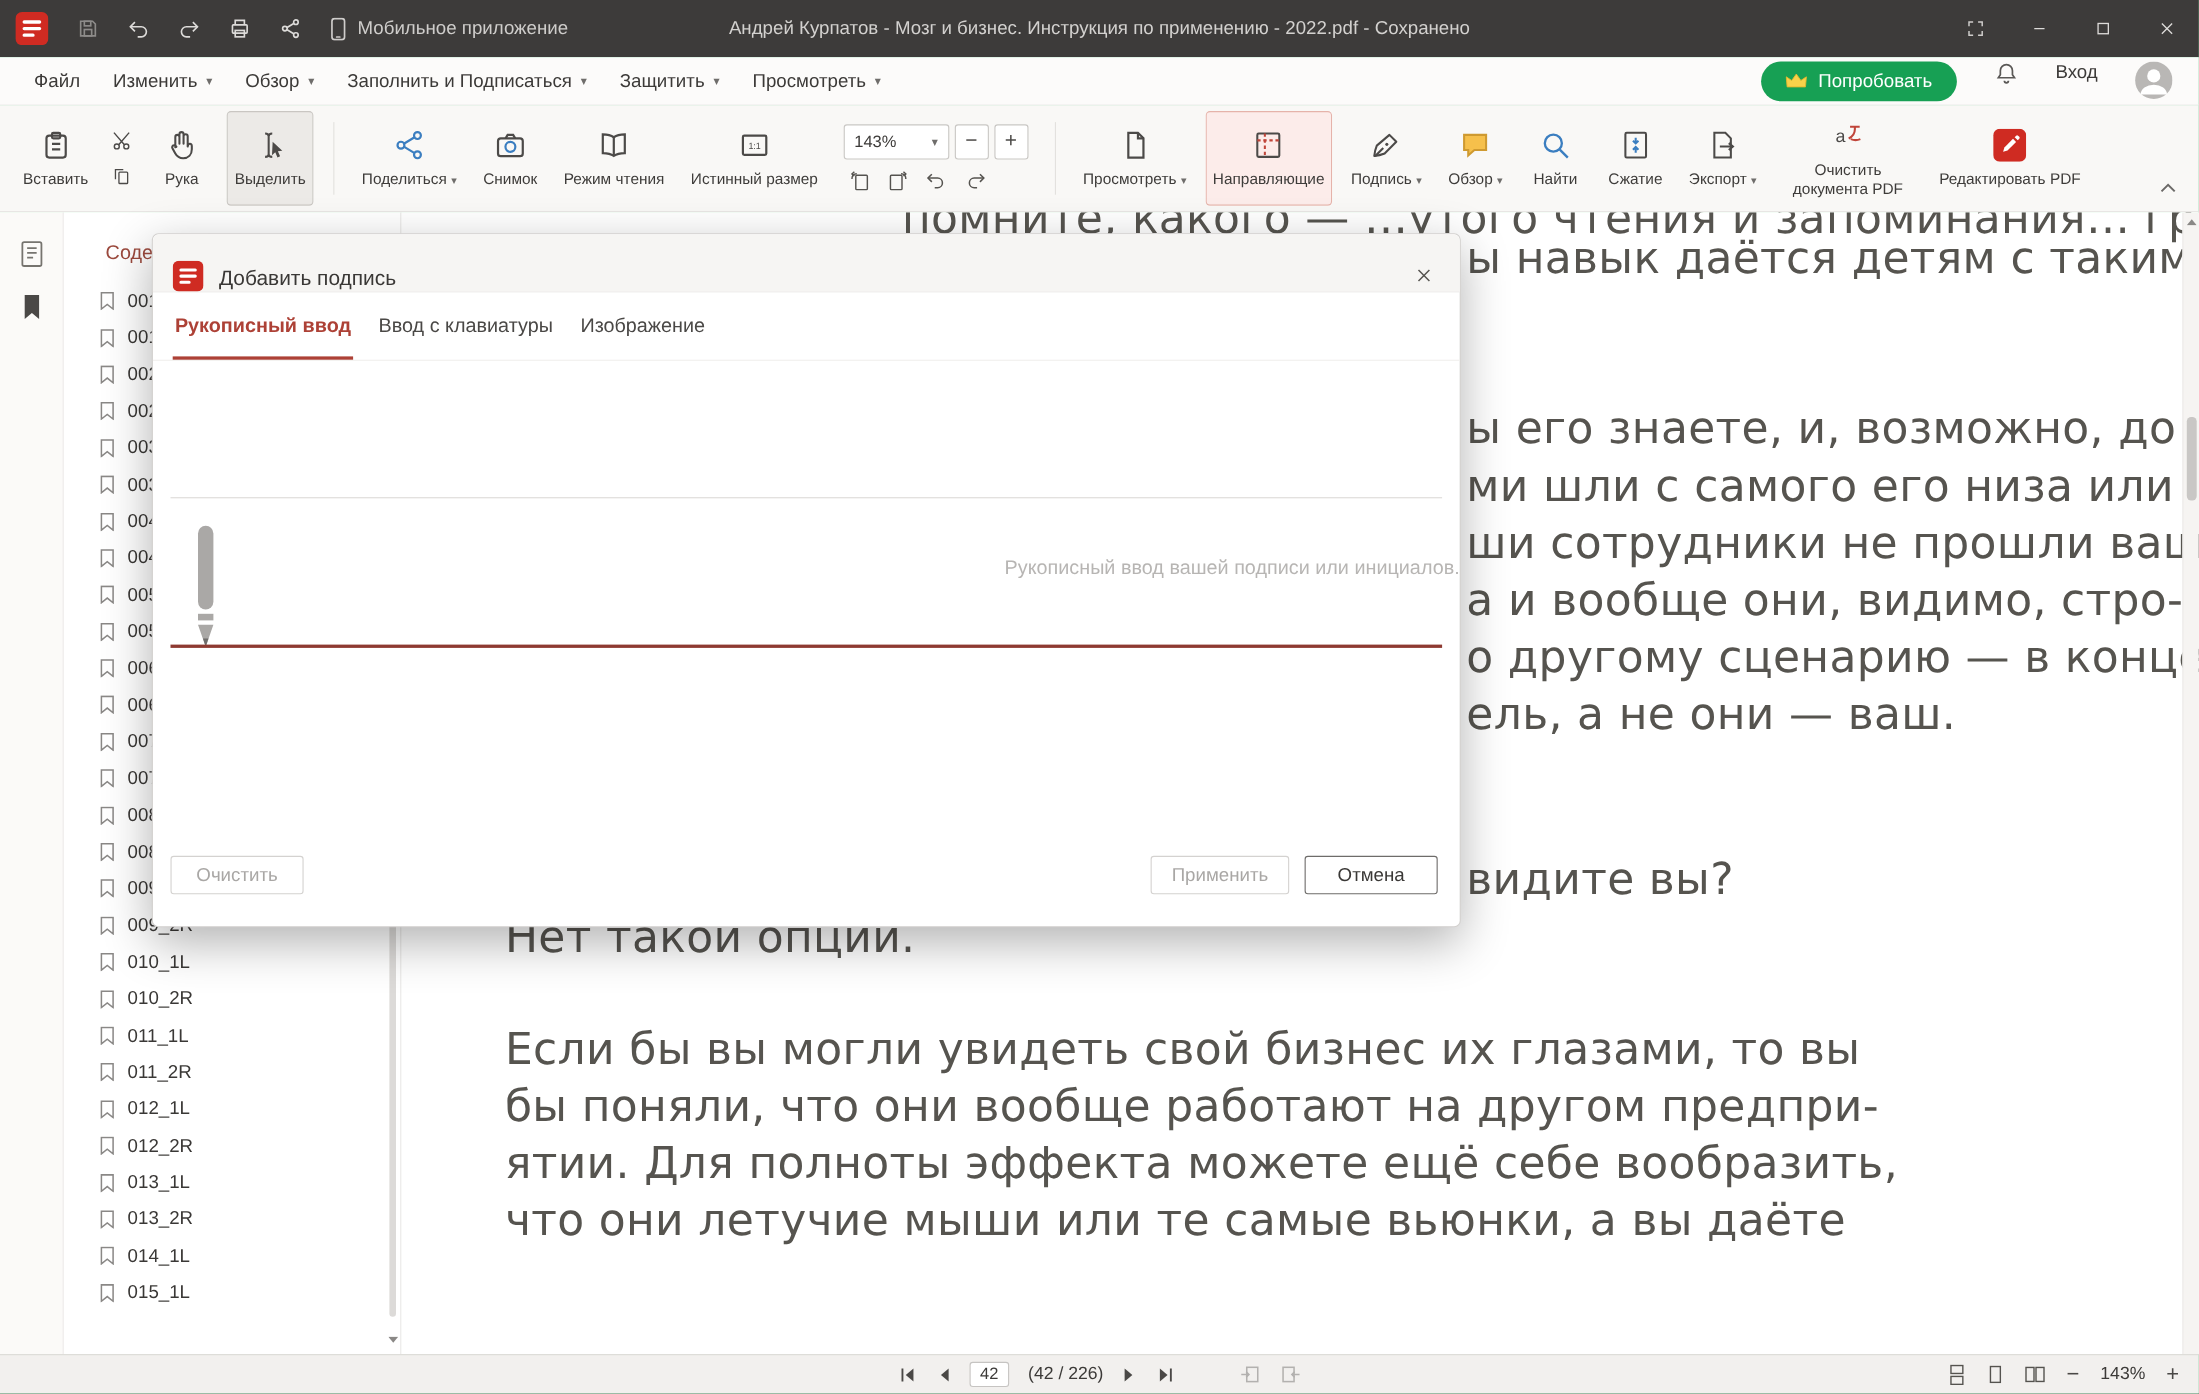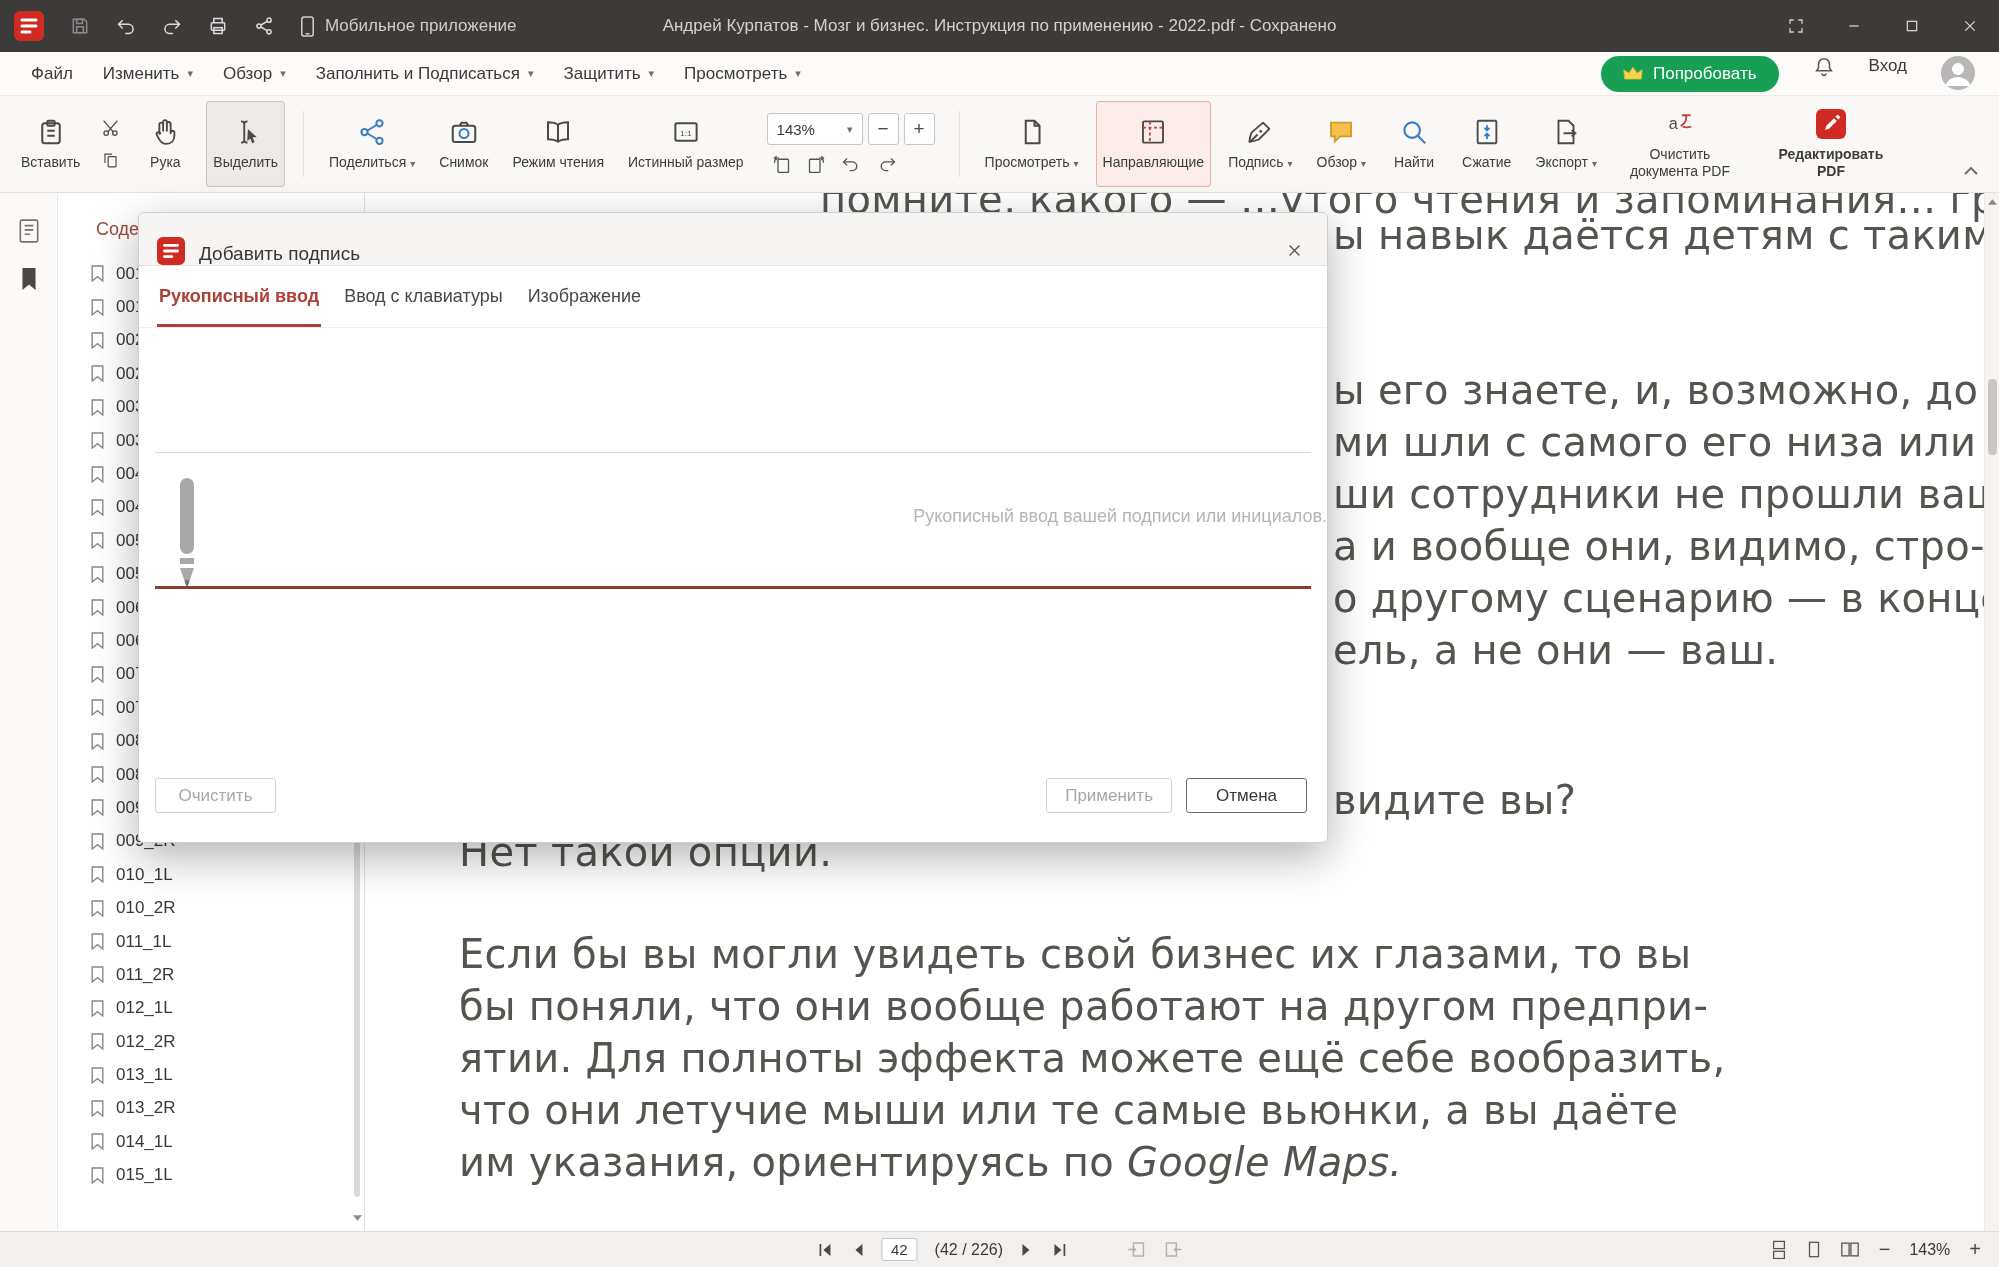--- a/index.html
+++ b/index.html
@@ -423,21 +423,21 @@
     <div class="tb-btn" style="max-width:132px;">
       <span>
         <svg width="30" height="30" viewBox="0 0 24 24" fill="none" stroke="#4c4a48" stroke-width="1.5">
             <text x="3" y="16" font-size="13" fill="#4c4a48" stroke="none" font-family="sans-serif">a</text>
             <path d="M13.5 5h7M17 5v1.8c0 3-1.8 5.4-4.5 6.7" stroke="#c0453a"></path>
             <path d="M14 14c2.2.9 4.8.9 7 0" stroke="#c0453a"></path>
           </svg>
       </span>
       <span>Очистить документа PDF</span>
     </div>
-    <div class="tb-btn" style="max-width:150px;font-weight:bold;">
+    <div class="tb-btn" style="max-width:150px;">
       <span>
         <svg width="30" height="30" viewBox="0 0 30 30">
             <rect width="30" height="30" rx="6" fill="#cf2b22"></rect>
             <path d="M9 21l1.2-4L18 9.2l2.8 2.8L13 19.8z" fill="#fff"></path>
             <path d="M19.5 7.7l2.8 2.8 1.4-1.4a1.2 1.2 0 0 0 0-1.7l-1.1-1.1a1.2 1.2 0 0 0-1.7 0z" fill="#fff"></path>
           </svg>
       </span>
       <span>Редактировать PDF</span>
     </div>
     <span class="collapse">
@@ -709,21 +709,20 @@
       <div class="pg-line" style="top:278px;left:968px">ши сотрудники не прошли ваш</div>
       <div class="pg-line" style="top:330px;left:968px">а и вообще они, видимо, стро-</div>
       <div class="pg-line" style="top:382px;left:968px">о другому сценарию — в конце</div>
       <div class="pg-line" style="top:434px;left:968px">ель, а не они — ваш.</div>
       <div class="pg-line" style="top:584px;left:968px">видите вы?</div>
       <div class="pg-line" style="top:636px;left:94px">Нет такой опции.</div>
       <div class="pg-line" style="top:738px;left:94px">Если бы вы могли увидеть свой бизнес их глазами, то вы</div>
       <div class="pg-line" style="top:790px;left:94px">бы поняли, что они вообще работают на другом предпри-</div>
       <div class="pg-line" style="top:842px;left:94px">ятии. Для полноты эффекта можете ещё себе вообразить,</div>
       <div class="pg-line" style="top:894px;left:94px">что они летучие мыши или те самые вьюнки, а вы даёте</div>
-      <div class="pg-line" style="top:946px;left:94px"><span>им указания, ориентируясь по </span><span class="it">Google Maps.</span></div>
 
       <div class="vscroll">
         <div class="vs-up">
           <svg width="9" height="6" viewBox="0 0 10 6">
               <path d="M0 6h10L5 0z" fill="#8a8886"></path>
             </svg>
         </div>
         <div class="vs-thumb"></div>
       </div>
     </div>

